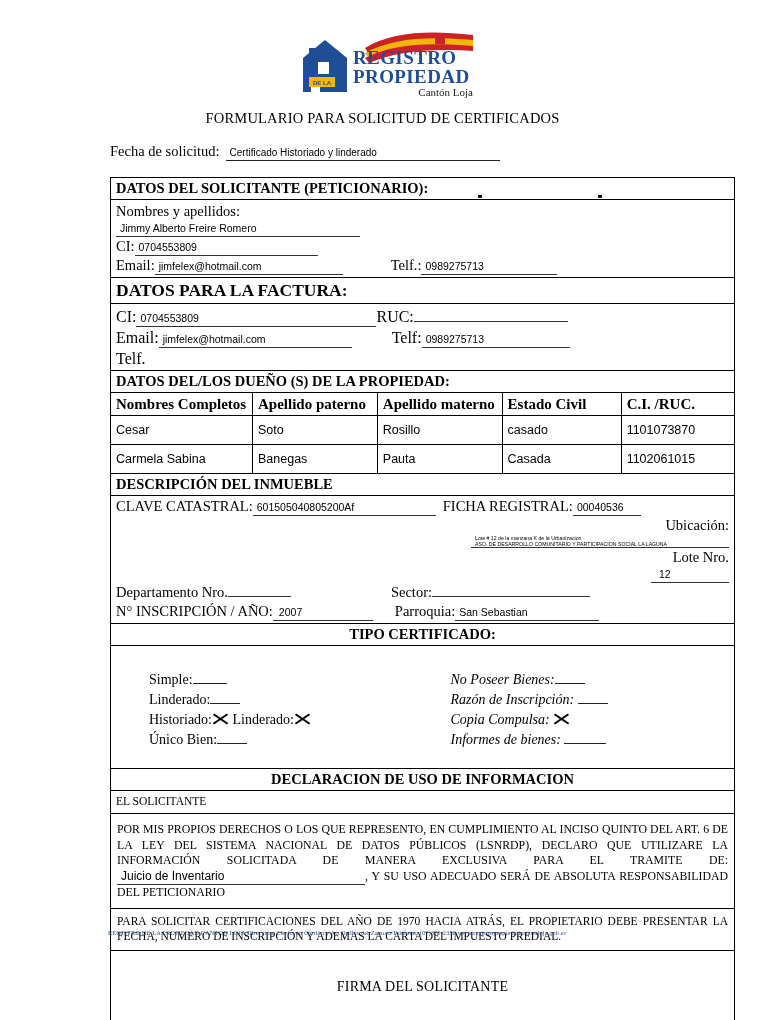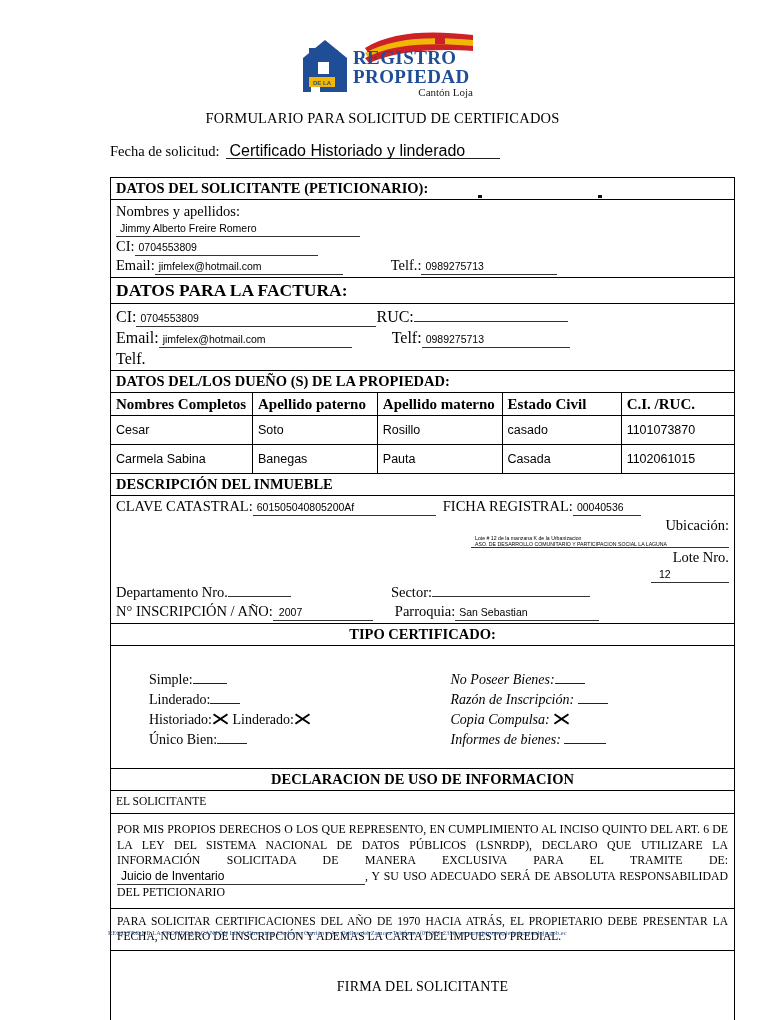--- a/index.html
+++ b/index.html
@@ -59,21 +59,21 @@
     display: flex;
     align-items: baseline;
     font-size: 14.5px;
   }
   .fecha-label { white-space: nowrap; }
   .fecha-val {
     margin-left: 6px;
     flex: 0 0 270px;
     border-bottom: 1px solid #222;
     font-family: "Liberation Sans", sans-serif;
-    font-size: 16px;
+    font-size: 10px;
     padding-left: 4px;
     padding-bottom: 1px;
     line-height: 13px;
   }
 
   
   .form-box {
     position: absolute;
     top: 177px;
     left: 110px;

